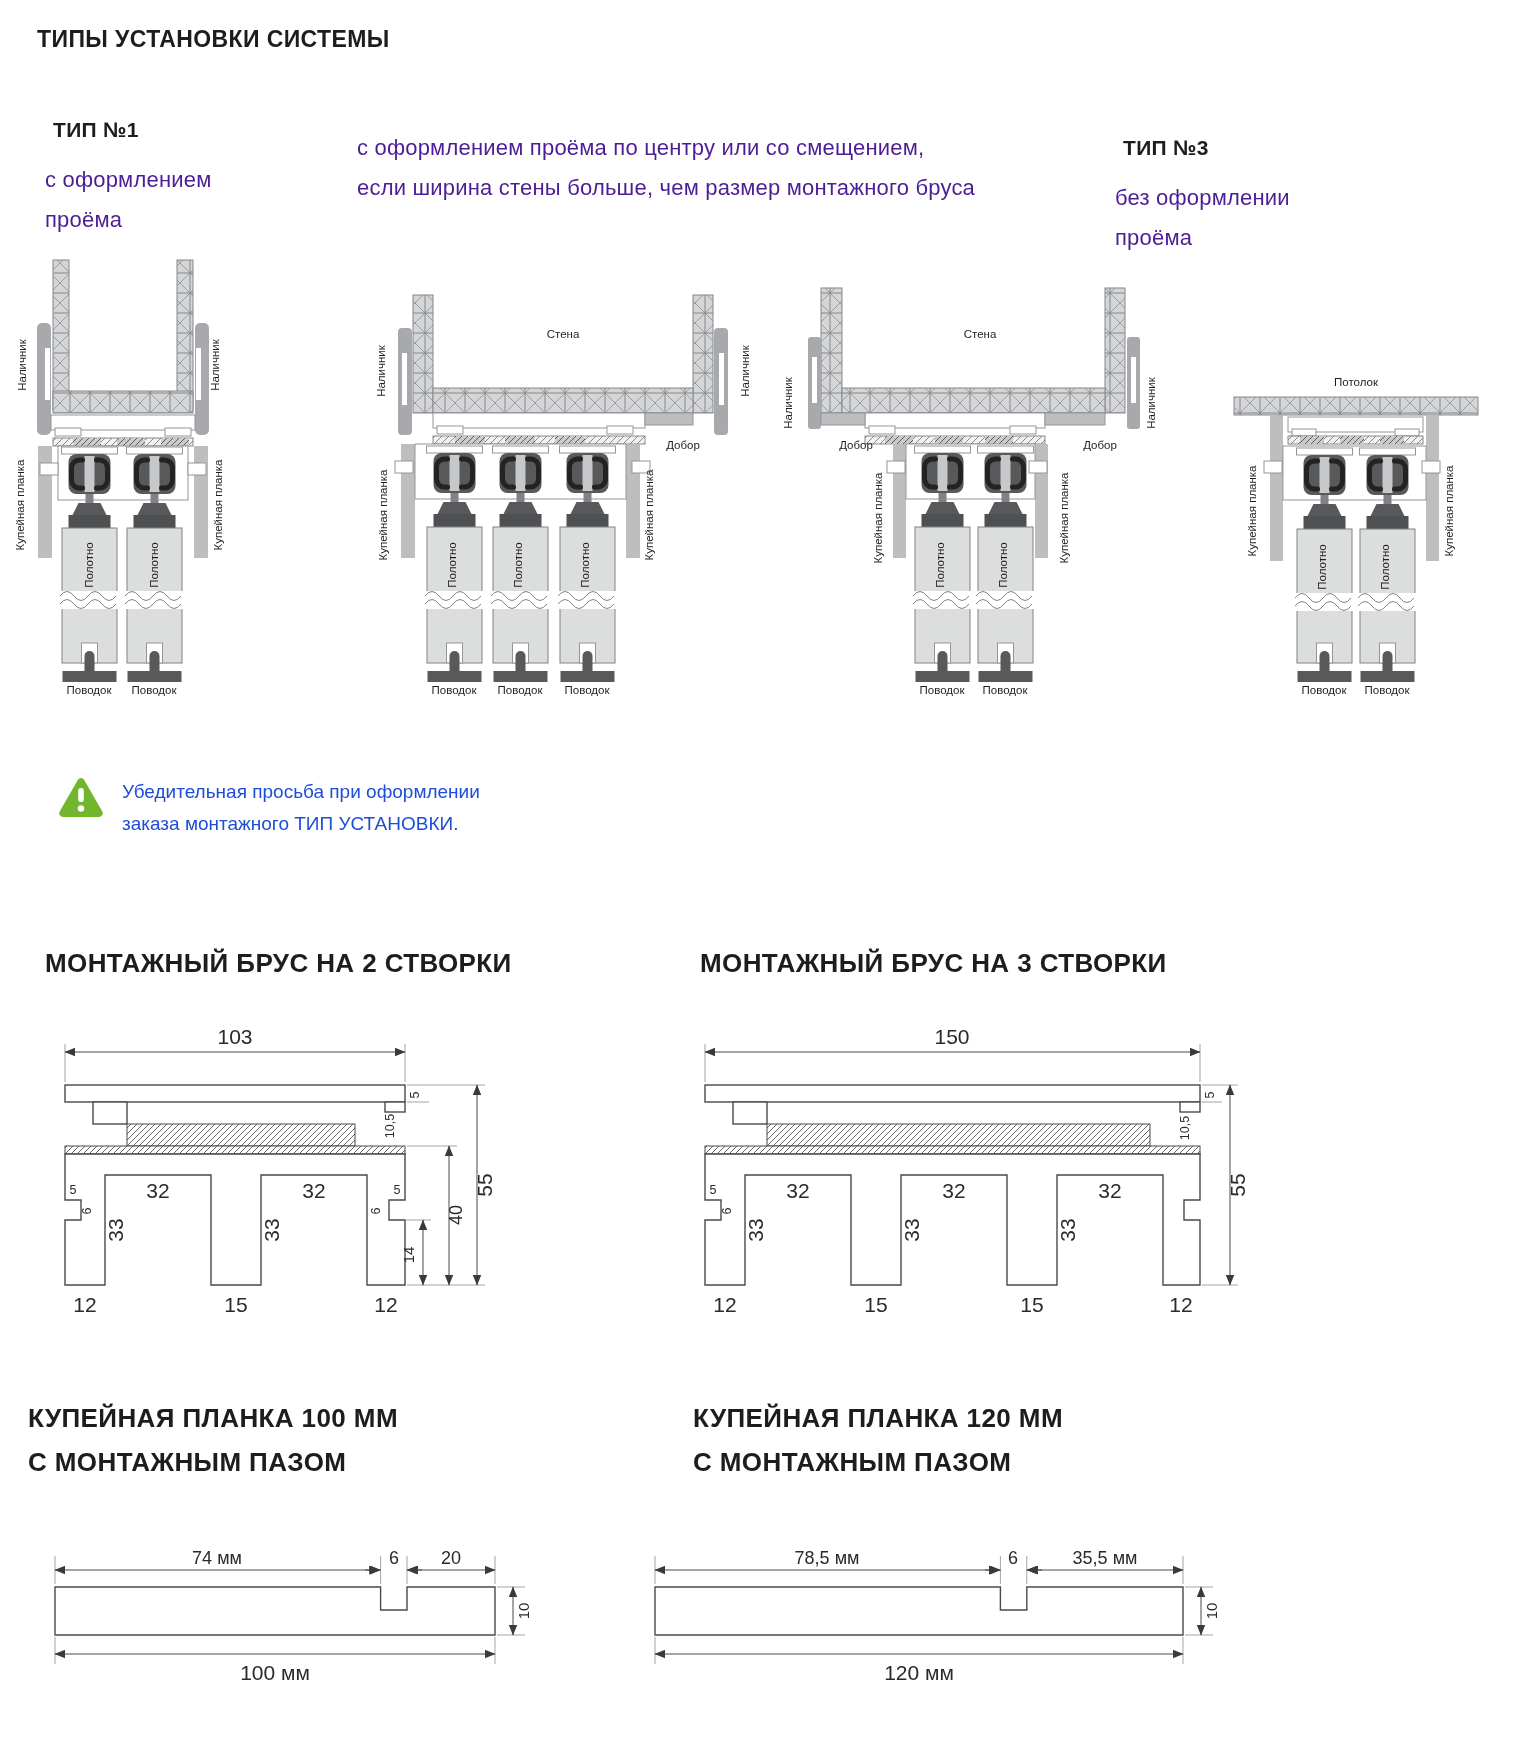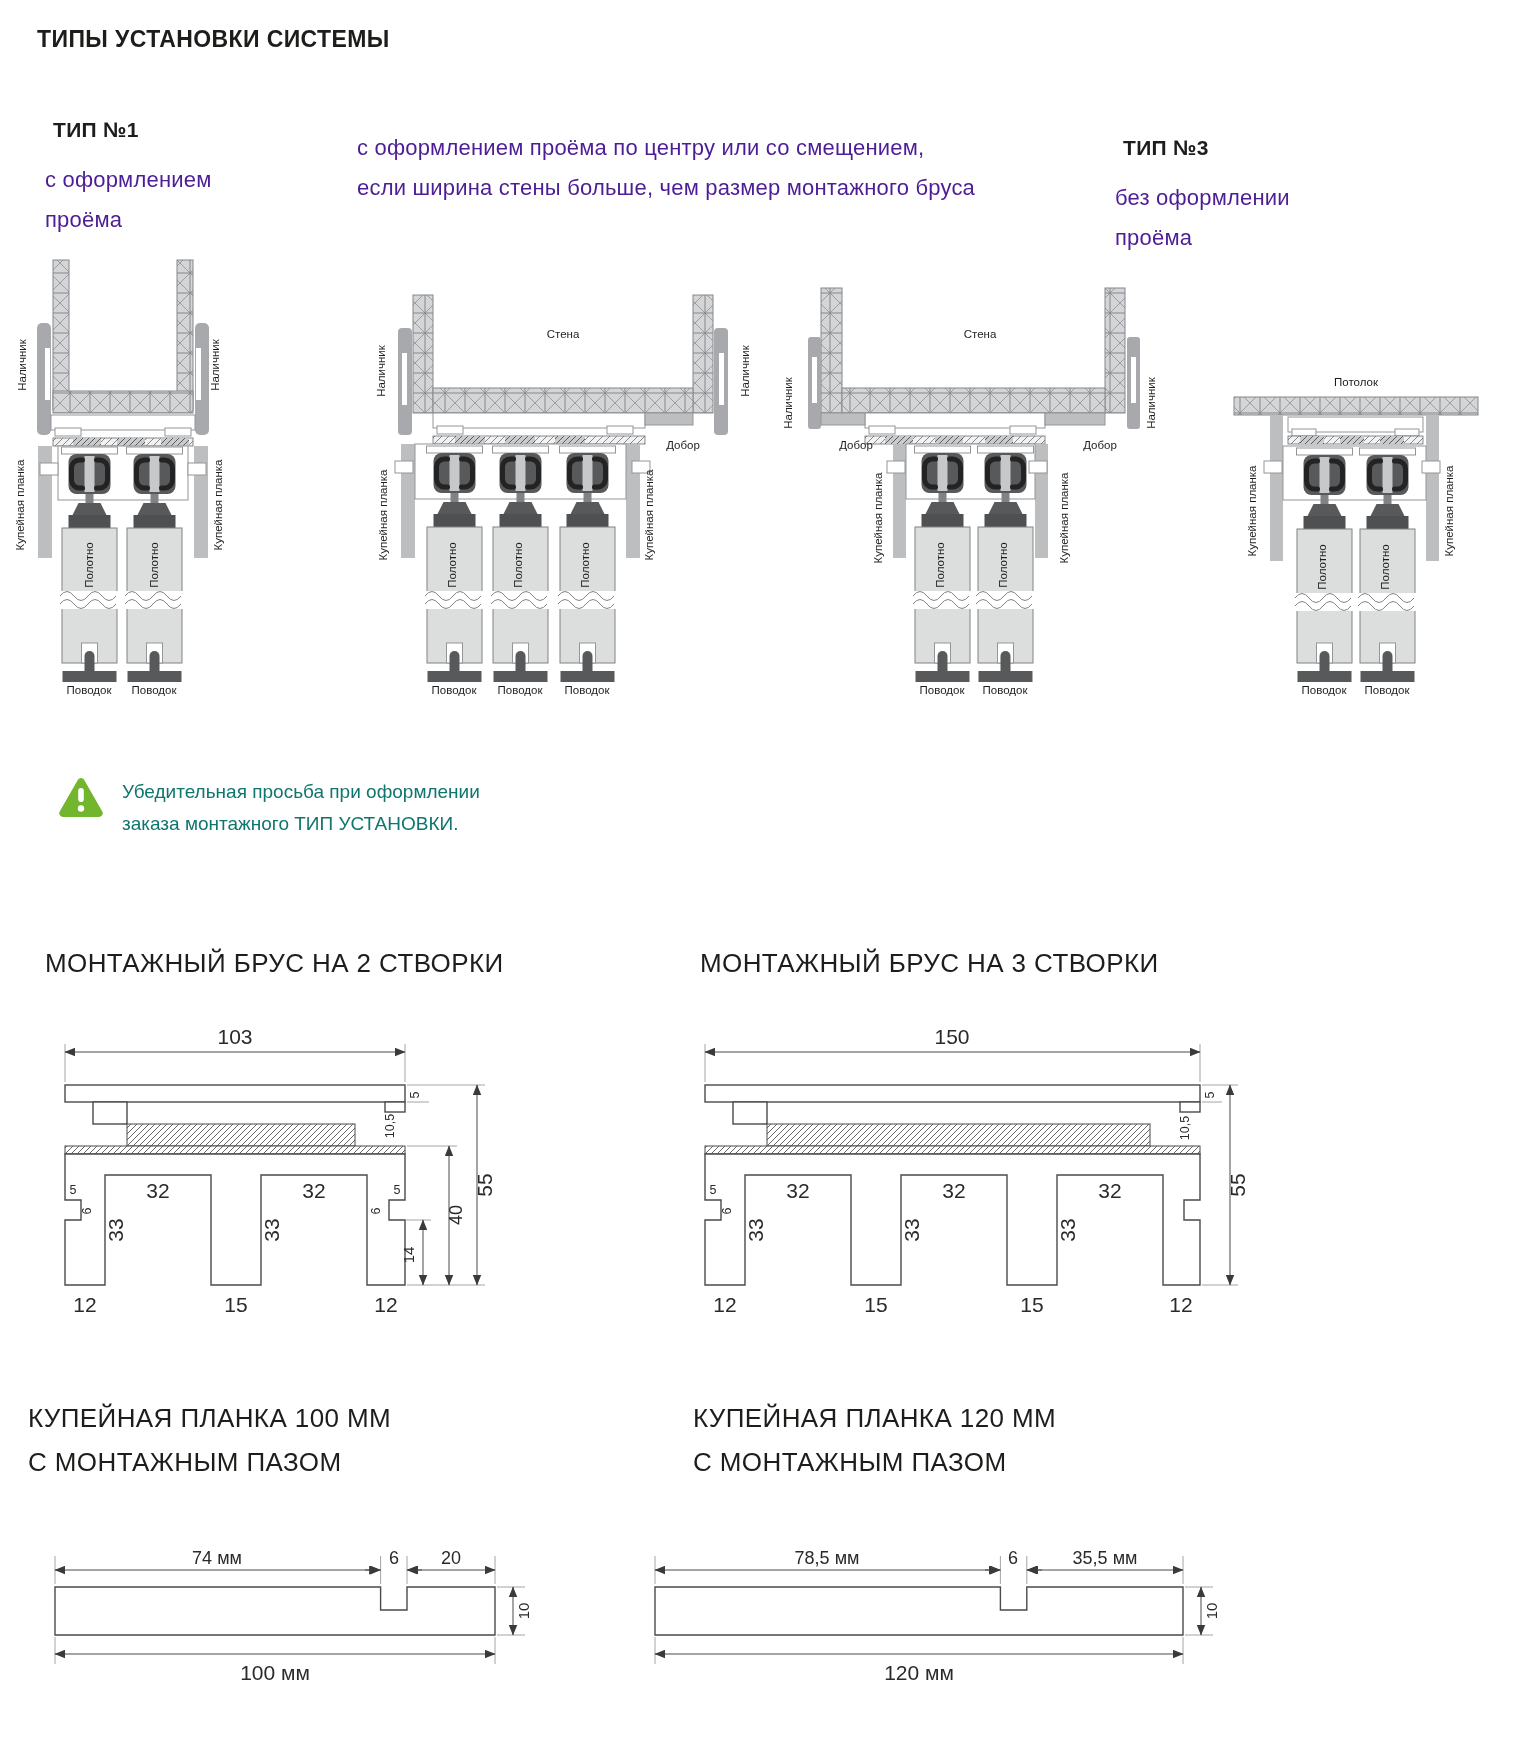--- a/index.html
+++ b/index.html
@@ -1,24 +1,24 @@
 <!DOCTYPE html>
 <html><head>
 <meta charset="utf-8">
 <style>
   html,body{margin:0;padding:0;background:#fff;}
   .page{position:relative;width:1523px;height:1738px;background:#fff;overflow:hidden;
         font-family:"Liberation Sans",sans-serif;color:#1d1d1b;}
   .abs{position:absolute;}
   h1{margin:0;font-size:23px;font-weight:700;letter-spacing:0.4px;}
   h2{margin:8px;font-size:21px;font-weight:700;letter-spacing:0.3px;}
-  h3{margin:0;font-size:26px;font-weight:400;letter-spacing:0.4px;line-height:44px;}
+  h3{margin:0;font-size:26px;font-weight:700;letter-spacing:0.4px;line-height:44px;}
   .desc{margin-top:18px;font-size:22px;line-height:40px;color:#4c1d95;letter-spacing:0.2px;}
   .desc span{display:block;}
-  .note-text{font-size:19px;line-height:32px;color:#0f766e;}
+  .note-text{font-size:19px;line-height:32px;color:#1d4ed8;}
   .note-text span{display:block;}
   svg text{font-family:"Liberation Sans",sans-serif;fill:#2a2a2a;}
   .t-dlabel{font-size:11.5px;fill:#1d1d1b;}
   .t-d22{font-size:21px;}
   .t-d19{font-size:18px;}
   .t-d16{font-size:15px;}
   .t-d13{font-size:12.5px;}
   .ln{stroke:#4a4a4a;stroke-width:1.4;fill:#fff;}
   .dimline{stroke:#4a4a4a;stroke-width:1;}
   .ext{stroke:#9a9a9a;stroke-width:0.9;}

